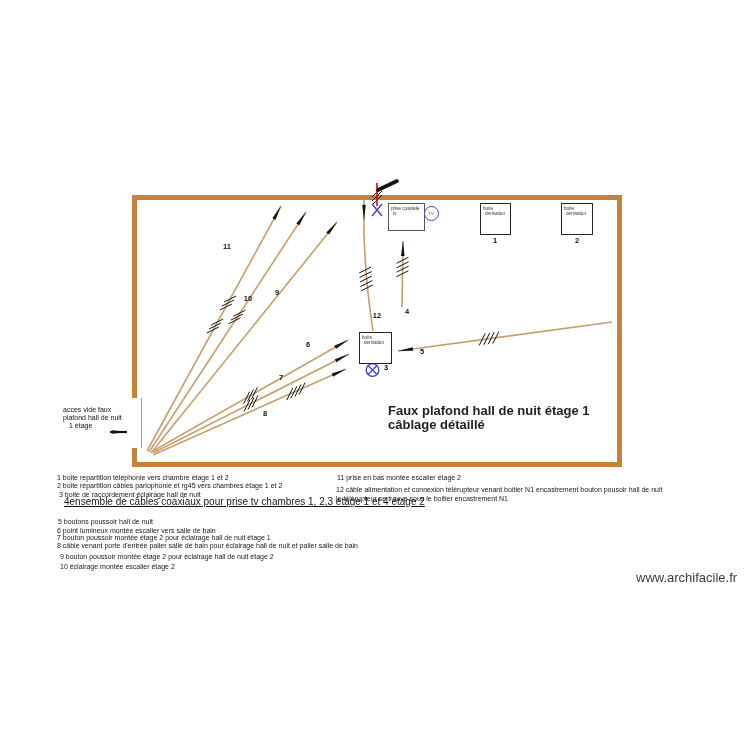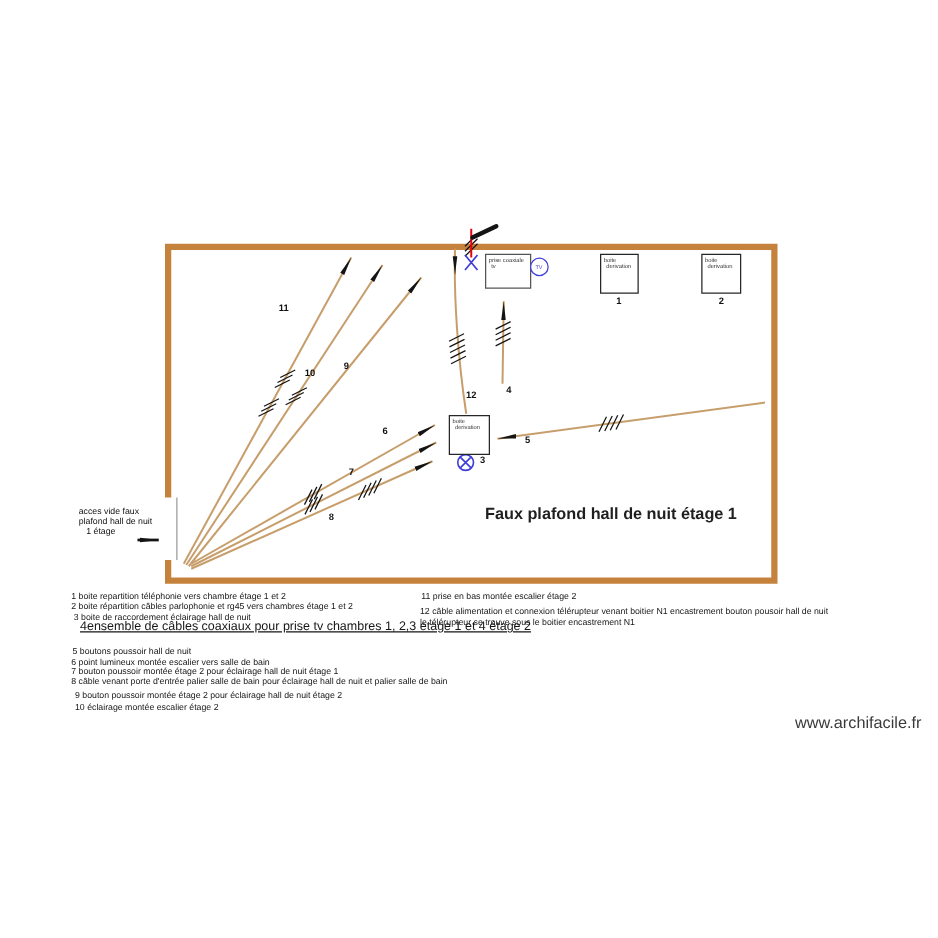--- a/index.html
+++ b/index.html
@@ -116,20 +116,21 @@
   <span class="numlabel" style="left:269px;top:288px;">9</span>
   <span class="numlabel" style="left:300px;top:340px;">6</span>
   <span class="numlabel" style="left:273px;top:373px;">7</span>
   <span class="numlabel" style="left:257px;top:409px;">8</span>
   <span class="numlabel" style="left:369px;top:311px;">12</span>
   <span class="numlabel" style="left:399px;top:307px;">4</span>
   <span class="numlabel" style="left:414px;top:347px;">5</span>
 
   <div class="title">
     <div>Faux plafond hall de nuit étage 1</div>
+    <div>câblage détaillé</div>
   </div>
 
   <div class="access">
     <div>acces vide faux</div>
     <div>plafond hall de nuit</div>
     <div class="l3">1 étage</div>
   </div>
 
   <div class="legend-line" style="left:57px;top:473.5px;">1 boite repartition téléphonie vers chambre  étage 1 et 2</div>
   <div class="legend-line" style="left:57px;top:482px;">2 boite répartition câbles parlophonie et rg45 vers chambres étage 1 et 2</div>

